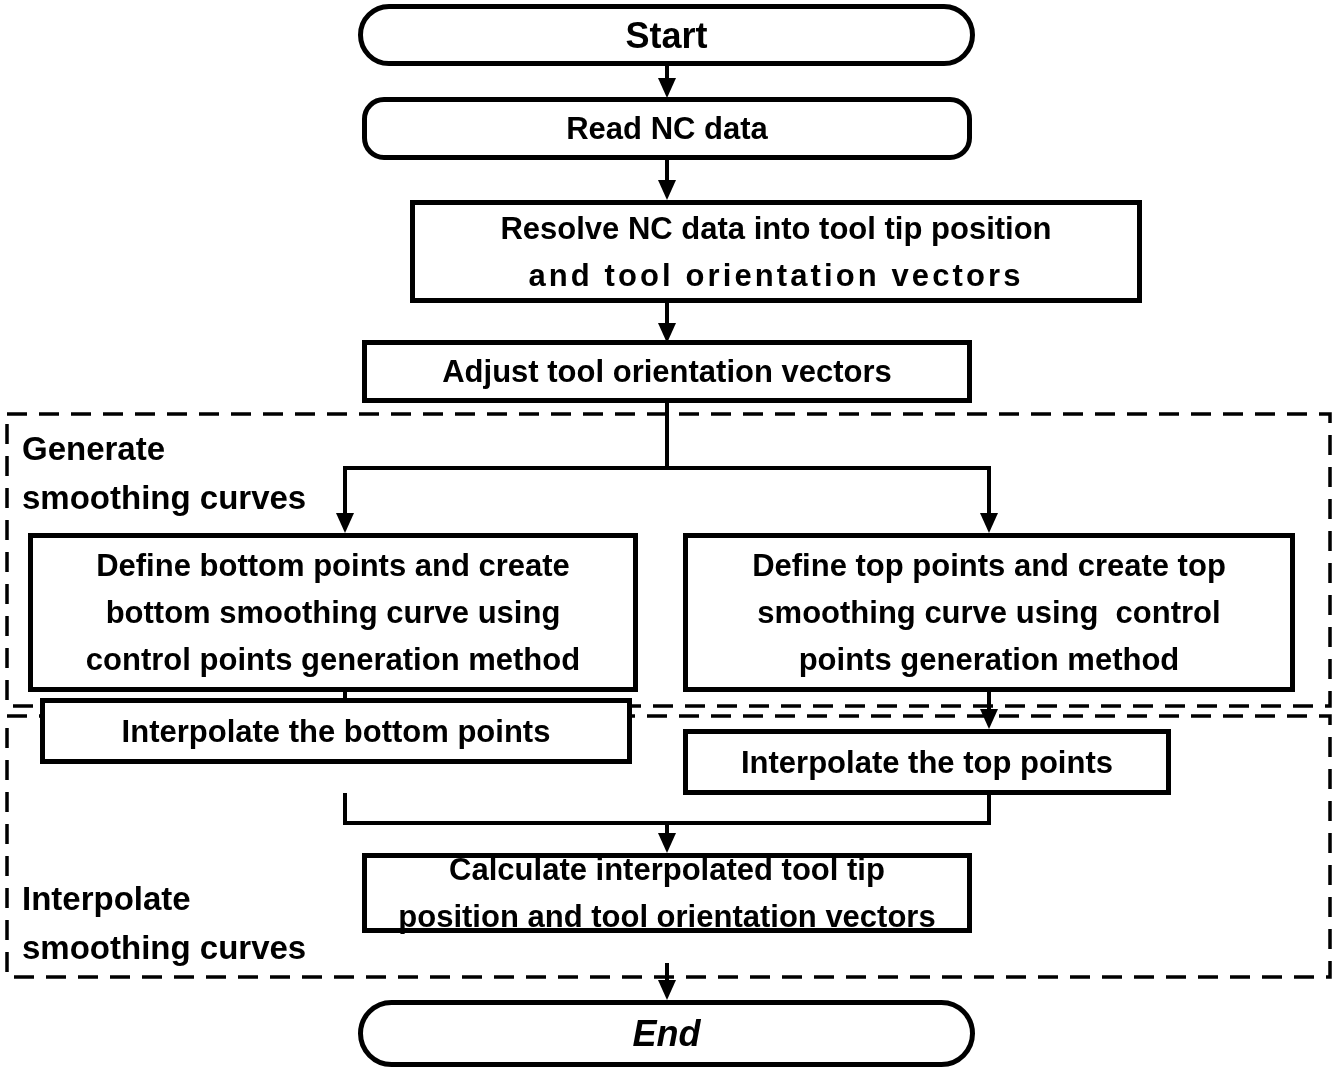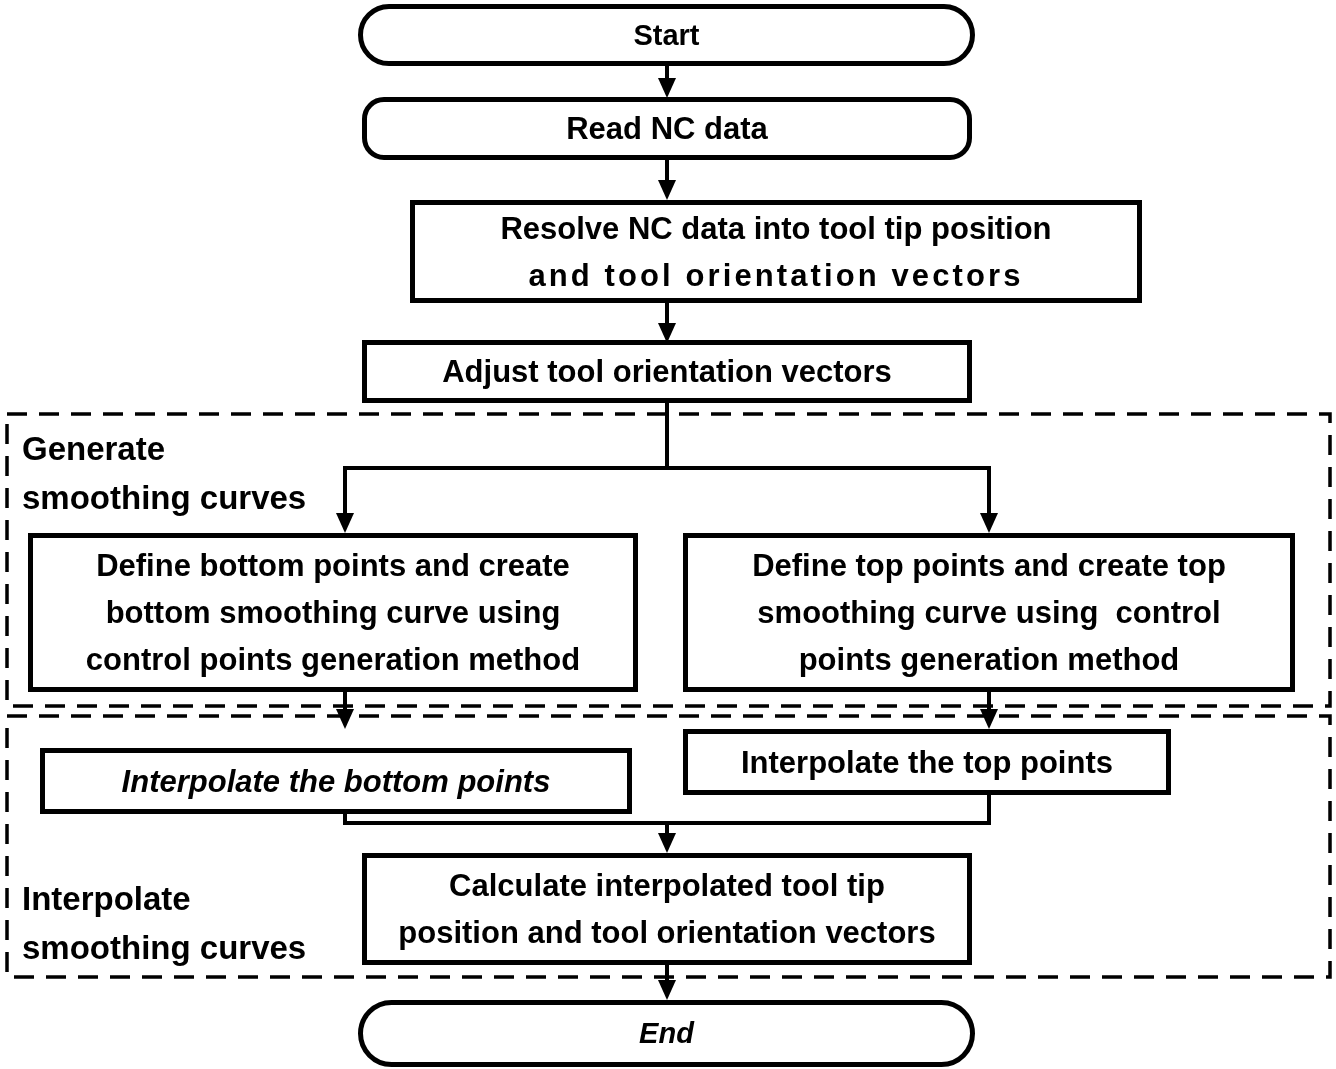--- a/index.html
+++ b/index.html
@@ -43,21 +43,21 @@
     background: var(--bg);
     border: 5px solid var(--stroke);
     display: flex;
     flex-direction: column;
     align-items: center;
     justify-content: center;
     text-align: center;
     font-size: 31px;
   }
   .node .line { line-height: 47px; white-space: pre; }
-  .pill { border-radius: 34px; font-size: 29px; }
+  .pill { border-radius: 34px; font-size: 36px; }
   .region-label {
     position: absolute;
     font-size: 33px;
     text-align: left;
   }
   .region-label .line { line-height: 49px; white-space: pre; }
   .ls1 { letter-spacing: 0.10em; }
 </style>
 </head>
 <body>
@@ -122,34 +122,34 @@
     <span class="line">bottom smoothing curve using</span>
     <span class="line">control points generation method</span>
   </div>
 
   <div class="node" style="left:683px; top:533px; width:612px; height:159px;">
     <span class="line">Define top points and create top</span>
     <span class="line">smoothing curve using  control</span>
     <span class="line">points generation method</span>
   </div>
 
-  <div class="node" style="left:40px; top:748px; width:592px; height:66px;font-style:italic;">
+  <div class="node" style="left:40px; top:698px; width:592px; height:66px;">
     <span class="line">Interpolate the bottom points</span>
   </div>
 
   <div class="node" style="left:683px; top:729px; width:488px; height:66px;">
     <span class="line">Interpolate the top points</span>
   </div>
 
   <div class="region-label" style="left:22px; top:874px;">
     <div class="line">Interpolate</div>
     <div class="line">smoothing curves</div>
   </div>
 
-  <div class="node" style="left:362px; top:853px; width:610px; height:112px;">
+  <div class="node" style="left:362px; top:853px; width:610px; height:80px;">
     <span class="line">Calculate interpolated tool tip</span>
     <span class="line">position and tool orientation vectors</span>
   </div>
 
   <div class="node pill" style="left:358px; top:1000px; width:617px; height:67px;font-style:italic;">
     <span class="line">End</span>
   </div>
 
 </div>
 

